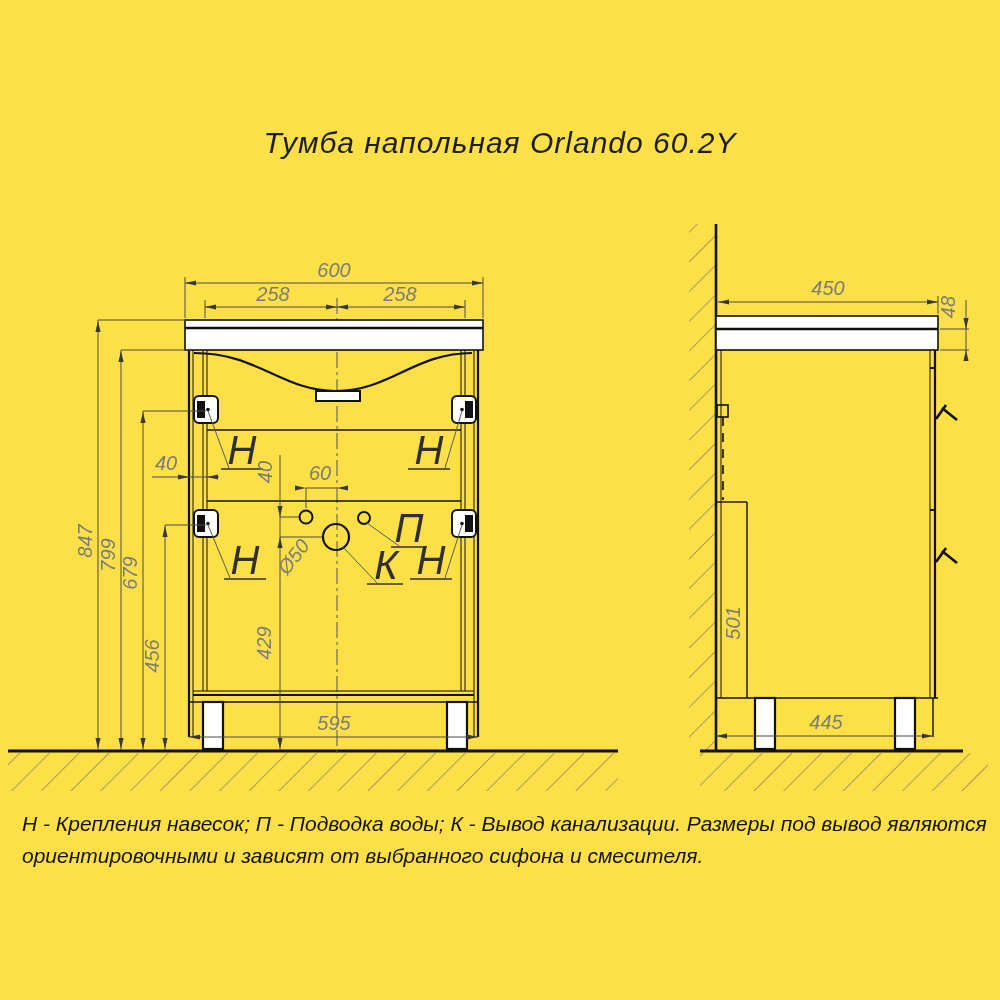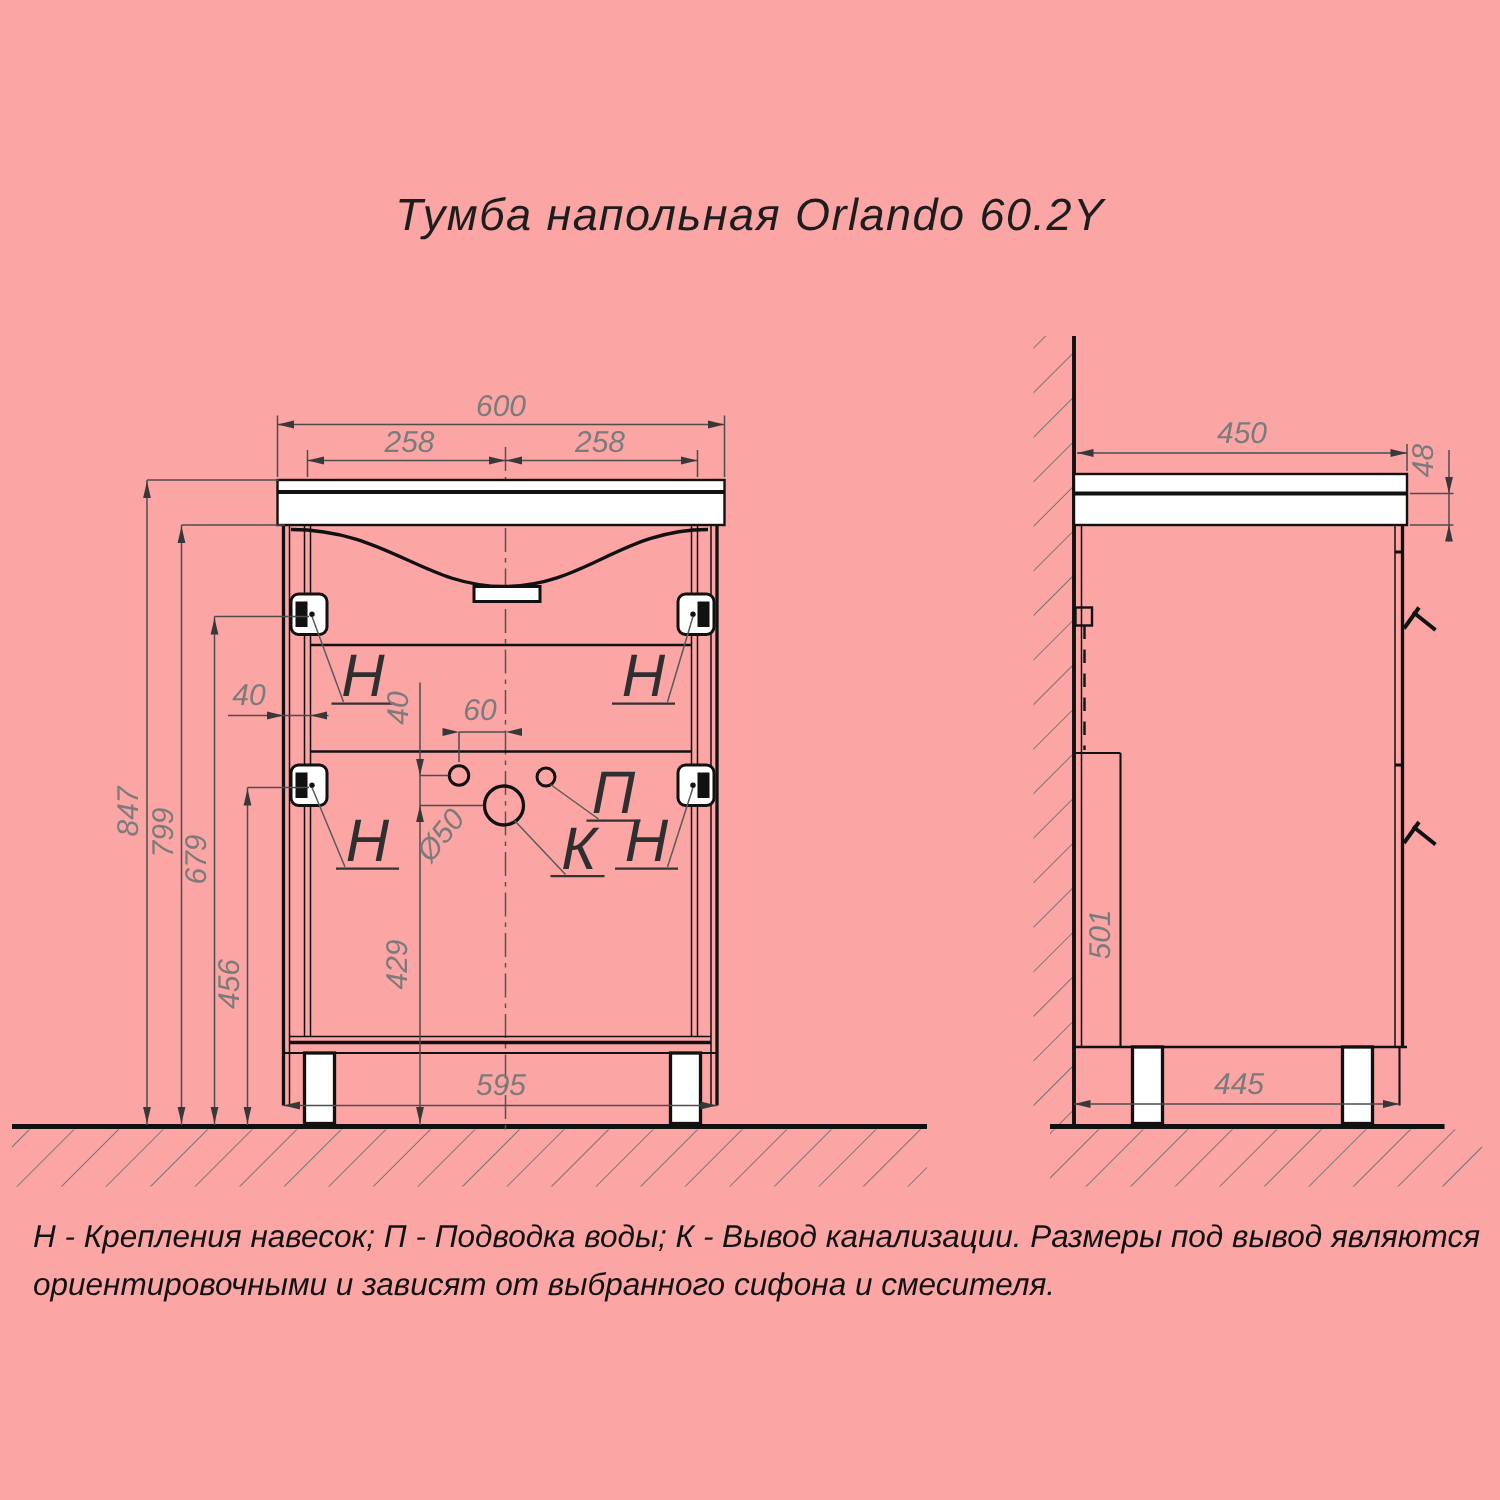--- a/index.html
+++ b/index.html
@@ -1,16 +1,16 @@
 <!DOCTYPE html>
 <html><head>
 <meta charset="utf-8">
 <style>
   html,body { margin:0; padding:0; background:#ffffff; }
-  .page { width:1000px; height:1000px; position:relative; background:#fca5a5; overflow:hidden; }
+  .page { width:1000px; height:1000px; position:relative; background:#fde047; overflow:hidden; }
   svg { display:block; }
   text { font-family:"Liberation Sans","DejaVu Sans",sans-serif; font-style:italic; }
   .title-text { font-size:30px; fill:#1d1d1d; letter-spacing:1px; }
   .dimtext   { font-size:20px; fill:#7b7b7b; }
   .lbl       { font-size:40px; fill:#2f2f2f; }
   .note-text { font-size:21px; fill:#121212; }
   .ol  { stroke:#111; fill:none; }           
   .w1  { stroke-width:1; }
   .w14 { stroke-width:1.4; }
   .w16 { stroke-width:1.6; }

